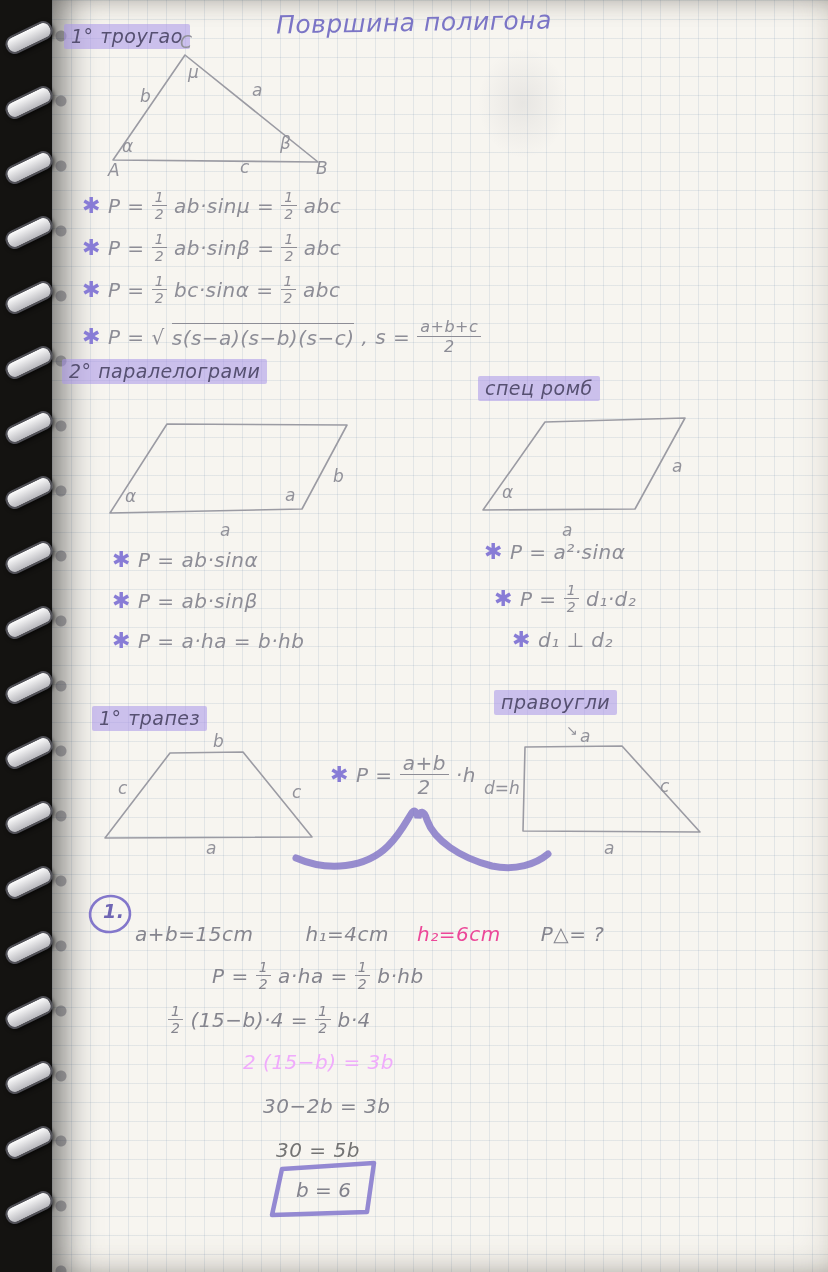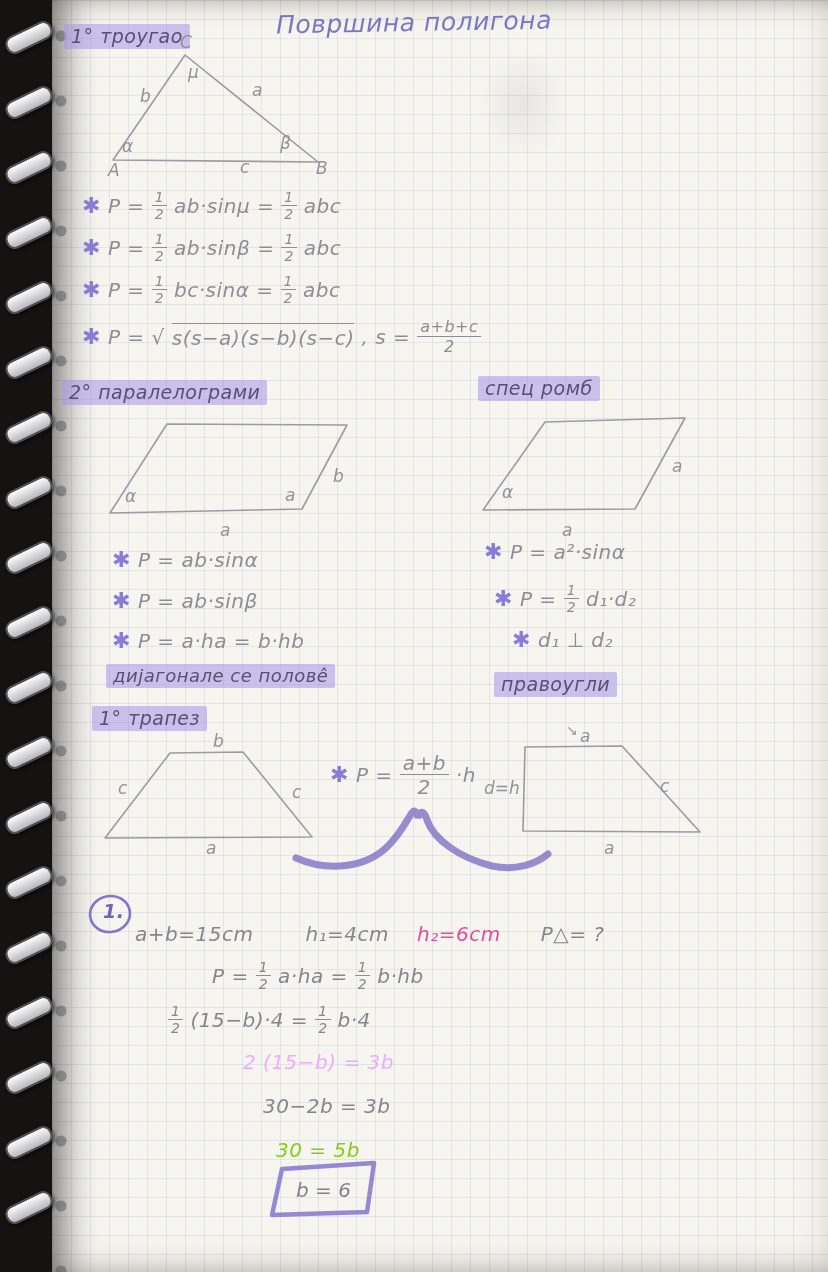--- a/index.html
+++ b/index.html
@@ -138,21 +138,21 @@
     <span class="star">✱</span>
     <span>P = √</span>
     <span class="root">s(s−a)(s−b)(s−c)</span>
     <span>,   s =</span>
     <span class="frac" style="font-size:16px">
         <span class="n">a+b+c</span>
         <span class="d">2</span>
       </span>
   </div>
 
-  <div class="hw" style="left:62px;top:380px;font-size:19px;color:#565071">
+  <div class="hw" style="left:62px;top:359px;font-size:19px;color:#565071">
     <span class="hl">2° паралелограми</span>
   </div>
   <div class="hw" style="left:478px;top:376px;font-size:19px;color:#565071">
     <span class="hl">спец ромб</span>
   </div>
 
   <svg class="fig" style="left:105px;top:418px" width="250" height="100">
     <path d="M5,95 L62,6 L242,7 L197,91 Z" fill="none" stroke="#9b9ba3" stroke-width="1.6" stroke-linejoin="round"></path>
   </svg>
   <span class="lbl" style="left:125px;top:486px">α</span>
@@ -172,23 +172,20 @@
     <span>P = ab·sinα</span>
   </div>
   <div class="row" style="left:112px;top:589px">
     <span class="star">✱</span>
     <span>P = ab·sinβ</span>
   </div>
   <div class="row" style="left:112px;top:629px">
     <span class="star">✱</span>
     <span>P = a·ha = b·hb</span>
   </div>
-  <div class="hw" style="left:106px;top:664px;font-size:18px;color:#565071">
-    <span class="hl">дијагонале се полове̂</span>
-  </div>
 
   <div class="row" style="left:484px;top:540px">
     <span class="star">✱</span>
     <span>P = a²·sinα</span>
   </div>
   <div class="row" style="left:494px;top:583px">
     <span class="star">✱</span>
     <span>P =</span>
     <span class="frac">
         <span class="n">1</span>
@@ -197,21 +194,21 @@
     <span>d₁·d₂</span>
   </div>
   <div class="row" style="left:512px;top:628px">
     <span class="star">✱</span>
     <span>d₁ ⊥ d₂</span>
   </div>
 
   <div class="hw" style="left:92px;top:706px;font-size:19px;color:#565071">
     <span class="hl">1° трапез</span>
   </div>
-  <div class="hw" style="left:494px;top:672px;font-size:19px;color:#565071">
+  <div class="hw" style="left:494px;top:690px;font-size:19px;color:#565071">
     <span class="hl">правоугли</span>
   </div>
 
   <svg class="fig" style="left:98px;top:745px" width="230" height="100">
     <path d="M7,93 L72,8 L145,7 L214,92 Z" fill="none" stroke="#9b9ba3" stroke-width="1.6" stroke-linejoin="round"></path>
   </svg>
   <span class="lbl" style="left:213px;top:731px">b</span>
   <span class="lbl" style="left:118px;top:778px">c</span>
   <span class="lbl" style="left:292px;top:782px">c</span>
   <span class="lbl" style="left:206px;top:838px">a</span>
@@ -276,19 +273,19 @@
     <span>(15−b)·4 =</span>
     <span class="frac">
         <span class="n">1</span>
         <span class="d">2</span>
       </span>
     <span>b·4</span>
   </div>
 
   <div class="hw" style="left:243px;top:1050px;font-size:20px;color:#f0abfc">2 (15−b) = 3b</div>
   <div class="hw" style="left:263px;top:1094px;font-size:20px;color:#85858e">30−2b = 3b</div>
-  <div class="hw" style="left:276px;top:1138px;font-size:20px;color:#84cc16">30 = 5b</div>
+  <div class="hw" style="left:276px;top:1138px;font-size:20px;color:#737373">30 = 5b</div>
 
   <svg class="fig" style="left:268px;top:1160px" width="116" height="62">
     <path d="M14,9 L106,3 L99,52 L4,55 Z" fill="none" stroke="#8276cc" stroke-width="4.5" stroke-linejoin="round" opacity="0.85"></path>
   </svg>
   <div class="boxedtxt" style="left:296px;top:1178px">b = 6</div>
 </div>
 
 </body></html>

